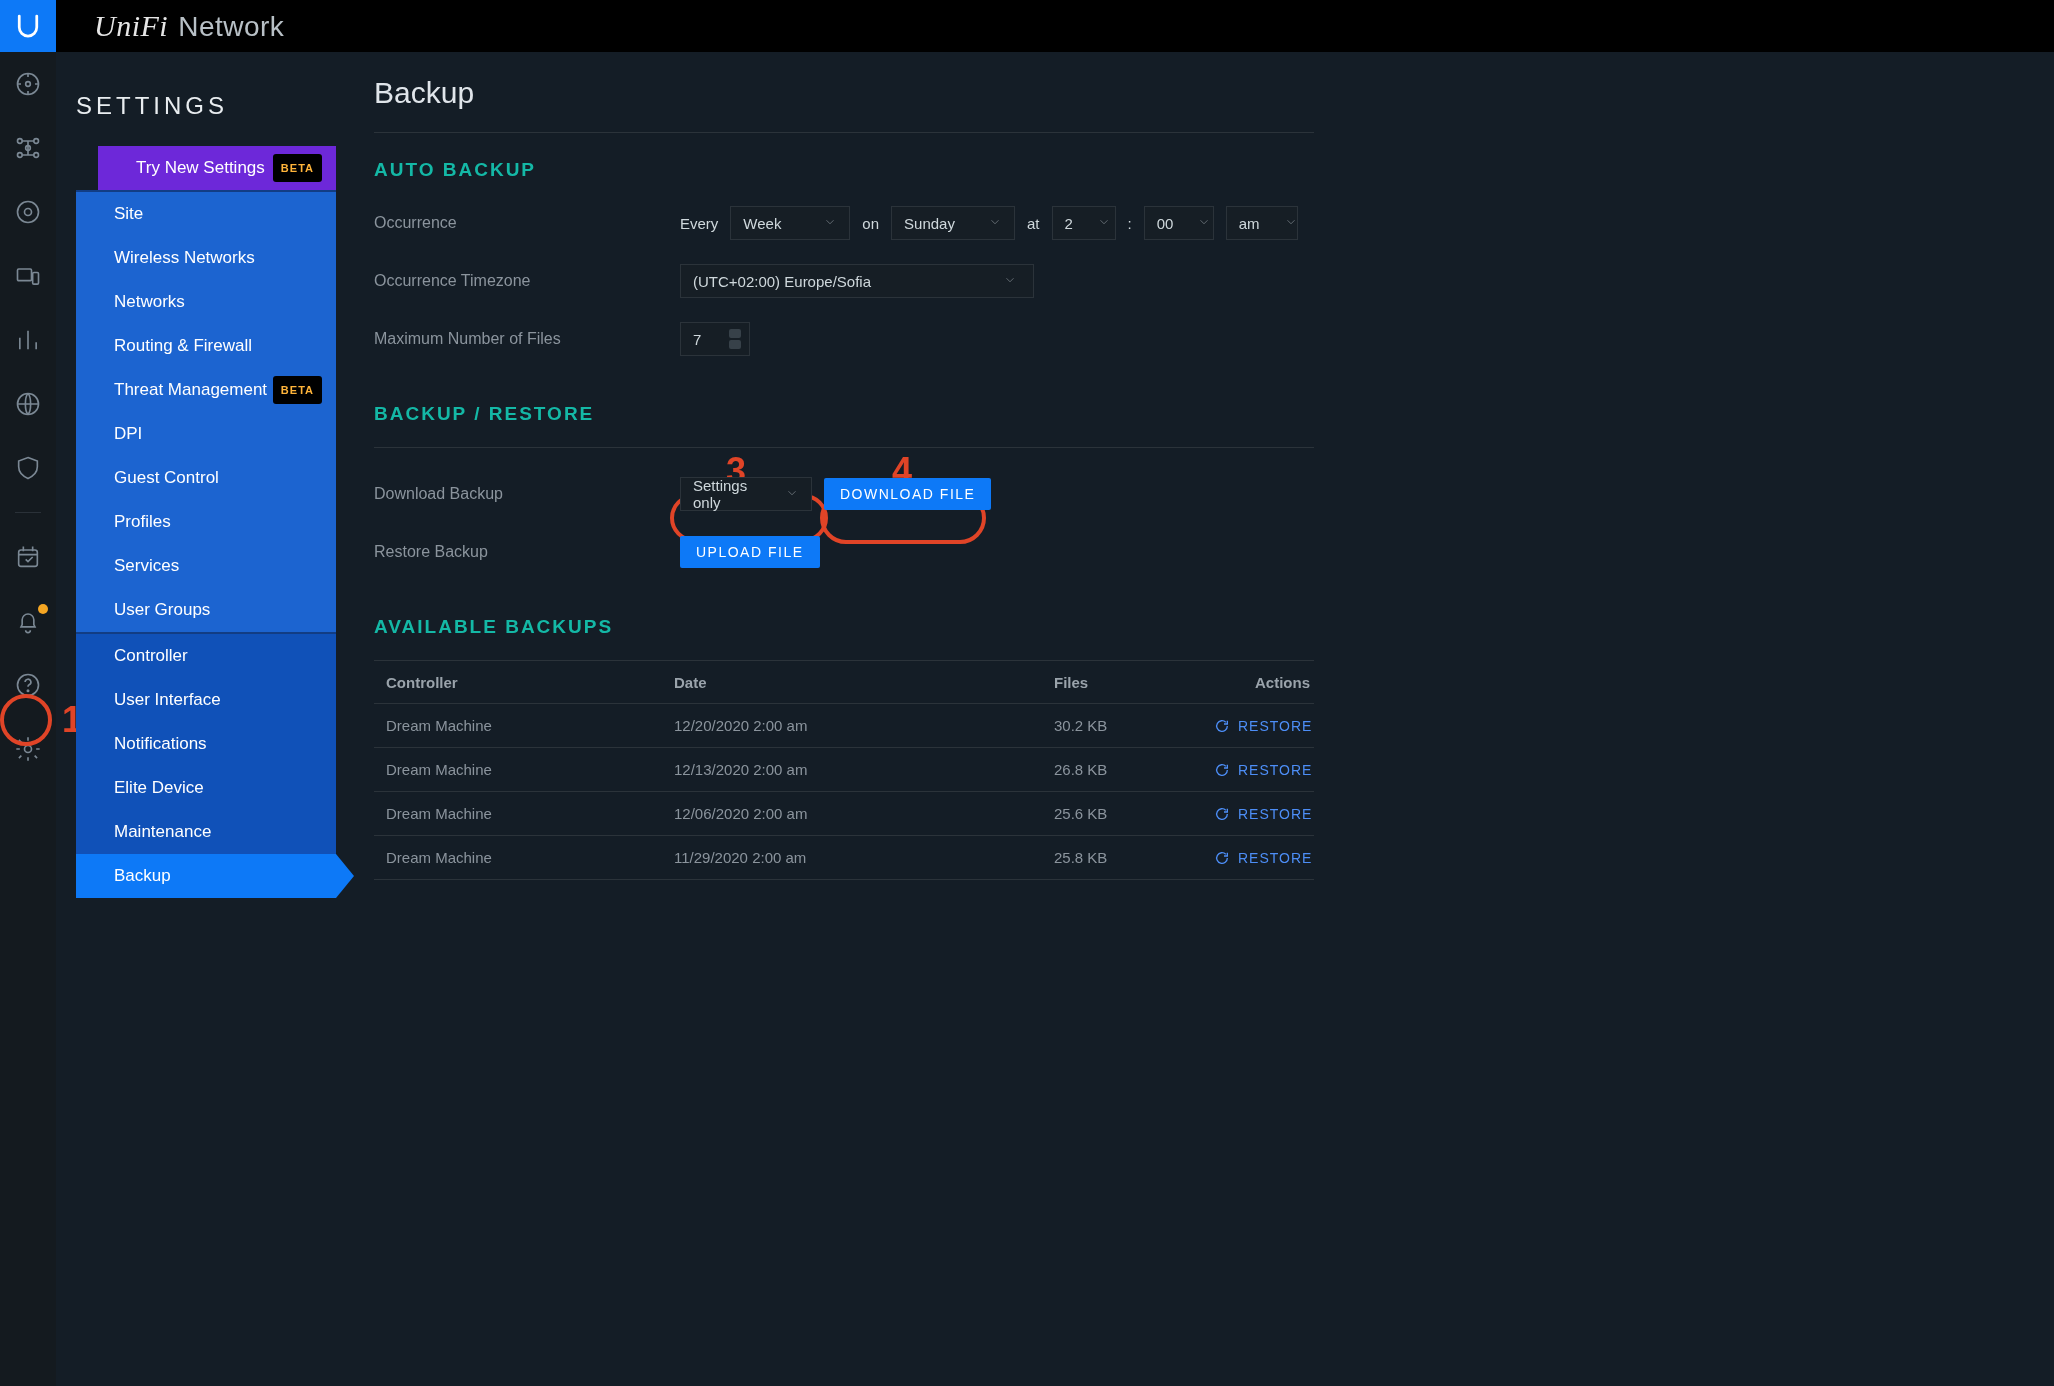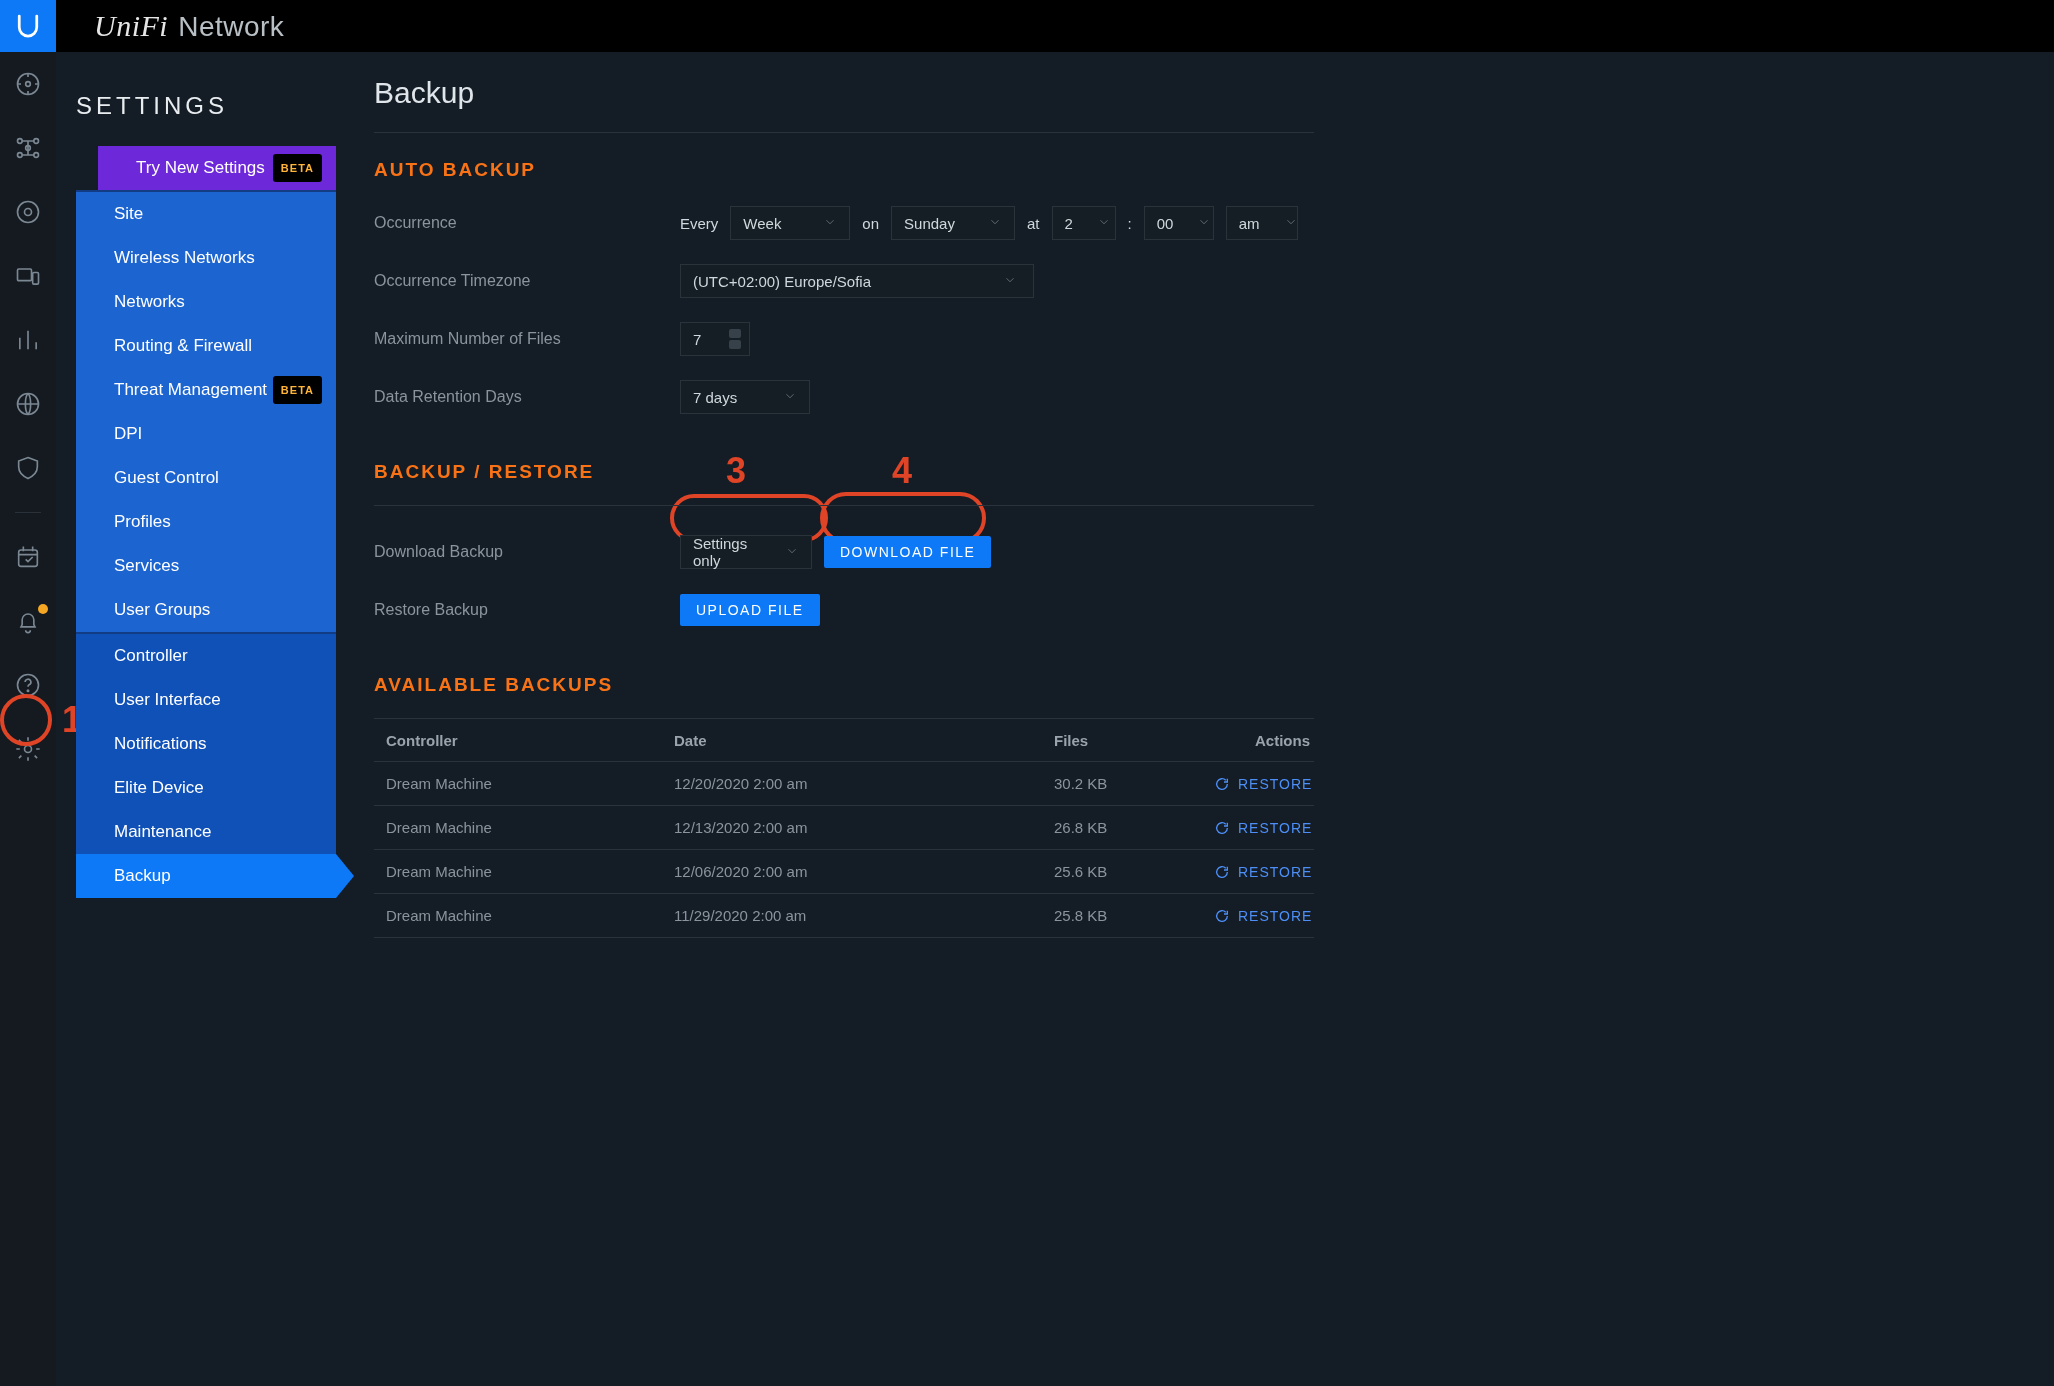--- a/index.html
+++ b/index.html
@@ -35,21 +35,21 @@
   .menu .item .beta { margin-left:auto; margin-right:14px; background:#000; color:#ffb43a; font-size:11px; font-weight:700; letter-spacing:1px; padding:8px 8px; border-radius:3px; }
   .menu .divider { height:2px; background:#123d84; }
   .menu .active { background:#0d79f7; }
   .menu .active::after { content:""; position:absolute; right:-18px; top:0; width:0; height:0; border-top:22px solid transparent; border-bottom:22px solid transparent; border-left:18px solid #0d79f7; }
   .menu .item.disabled { background:#1051b8; }
 
   
   .main { position:absolute; left: 374px; top: 76px; width: 940px; }
   .page-title { font-size:30px; font-weight:400; color:#e0e5ea; margin-bottom:22px; }
   .hr { height:1px; background:#2b333a; margin-bottom:26px; }
-  .section-h { font-size:19px; font-weight:700; letter-spacing:2px; color:#f97316; margin-bottom:22px; }
+  .section-h { font-size:19px; font-weight:700; letter-spacing:2px; color:#14b8a6; margin-bottom:22px; }
 
   .field { display:flex; align-items:center; min-height:40px; margin-bottom:18px; }
   .field .lbl { width:306px; color:#8b949d; font-size:16px; }
   .toggle { display:flex; align-items:center; border:1px solid #2b333a; height:30px; }
   .toggle .txt { padding:0 12px; color:#cfd8dc; font-size:14px; height:100%; display:flex; align-items:center; background:#161e25; }
   .toggle .knob { width:40px; height:100%; background:#3ec93e; }
 
   .sel { border:1px solid #2b333a; background:#161e25; height:34px; display:flex; align-items:center; padding:0 12px; color:#cfd8dc; font-size:15px; gap:24px; }
   .sel.wide { padding-right: 16px; }
   .chev { margin-left:auto; opacity:.7; }
@@ -298,29 +298,20 @@
     <div class="lbl">Maximum Number of Files</div>
     <div class="numbox" style="width:70px;">
       <span>7</span>
       <span class="spinner">
           <span class="btn"></span>
           <span class="btn"></span>
         </span>
     </div>
   </div>
 
-  <div class="field">
-    <div class="lbl">Data Retention Days</div>
-    <div class="sel" style="width:130px;">
-      <span>7 days</span>
-      <span class="chev"><svg viewBox="0 0 24 24" stroke="currentColor" fill="none">
-            <path d="M6 9l6 6 6-6"></path>
-          </svg></span>
-    </div>
-  </div>
 
   <div class="section-gap"></div>
   <div class="section-h">BACKUP / RESTORE</div>
   <div class="hr"></div>
 
   <div class="field">
     <div class="lbl">Download Backup</div>
     <div class="occ-row">
       <div class="sel" style="width:132px;">
         <span>Settings only</span>

